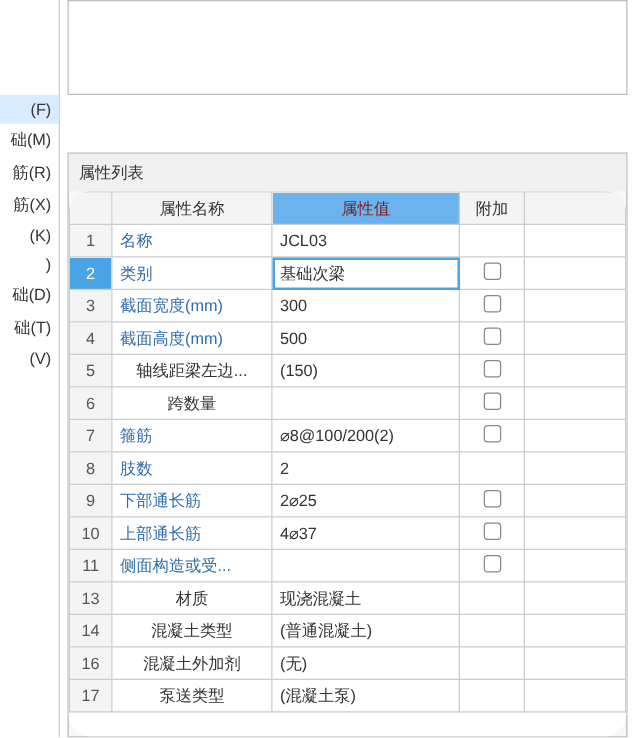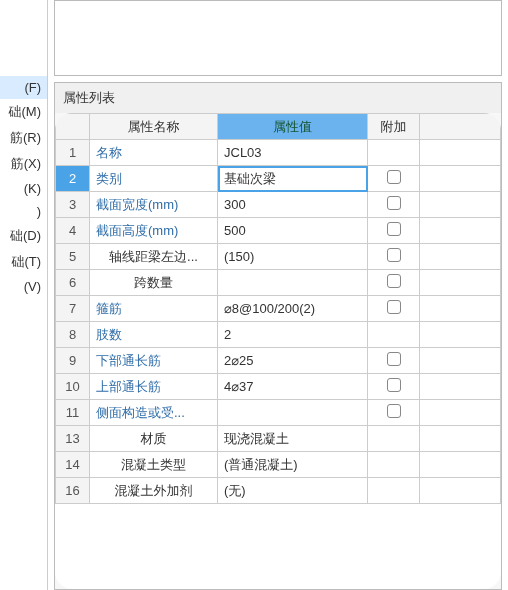--- a/index.html
+++ b/index.html
@@ -33,20 +33,21 @@
     cursor: default;
   }
   .sidebar-item.selected {
     background: #d9ecff;
   }
   .content {
     flex: 1;
     display: flex;
     flex-direction: column;
     min-width: 0;
+    gap: 40px;
   }
   .upper-box {
     height: 76px;
     border: 1px solid #bbb;
     margin: 0 6px 6px 6px;
     background: #fff;
   }
   .panel {
     border: 1px solid #bbb;
     margin: 0 6px;
@@ -83,21 +84,21 @@
     white-space: nowrap;
   }
   th {
     background: #f4f4f4;
     font-weight: normal;
     color: #333;
     text-align: center;
   }
   th.col-val {
     background: #6bb3ef;
-    color: #14532d;
+    color: #7f1d1d;
     text-align: center;
   }
   col.c-idx { width: 34px; }
   col.c-name { width: 128px; }
   col.c-val { width: 150px; }
   col.c-add { width: 52px; }
   col.c-rest { }
   td.idx-cell {
     background: #f4f4f4;
     text-align: center;
@@ -254,18 +255,25 @@
                 <td class="add-cell"></td>
                 <td></td>
               </tr>
               <tr>
                 <td class="idx-cell">16</td>
                 <td class="name-cell black">混凝土外加剂</td>
                 <td class="val-cell">(无)</td>
                 <td class="add-cell"></td>
                 <td></td>
               </tr>
+              <tr>
+                <td class="idx-cell">17</td>
+                <td class="name-cell black">泵送类型</td>
+                <td class="val-cell">(混凝土泵)</td>
+                <td class="add-cell"></td>
+                <td></td>
+              </tr>
             </tbody>
         </table>
       </div>
     </div>
   </div>
 </div>
 
 </body></html>

